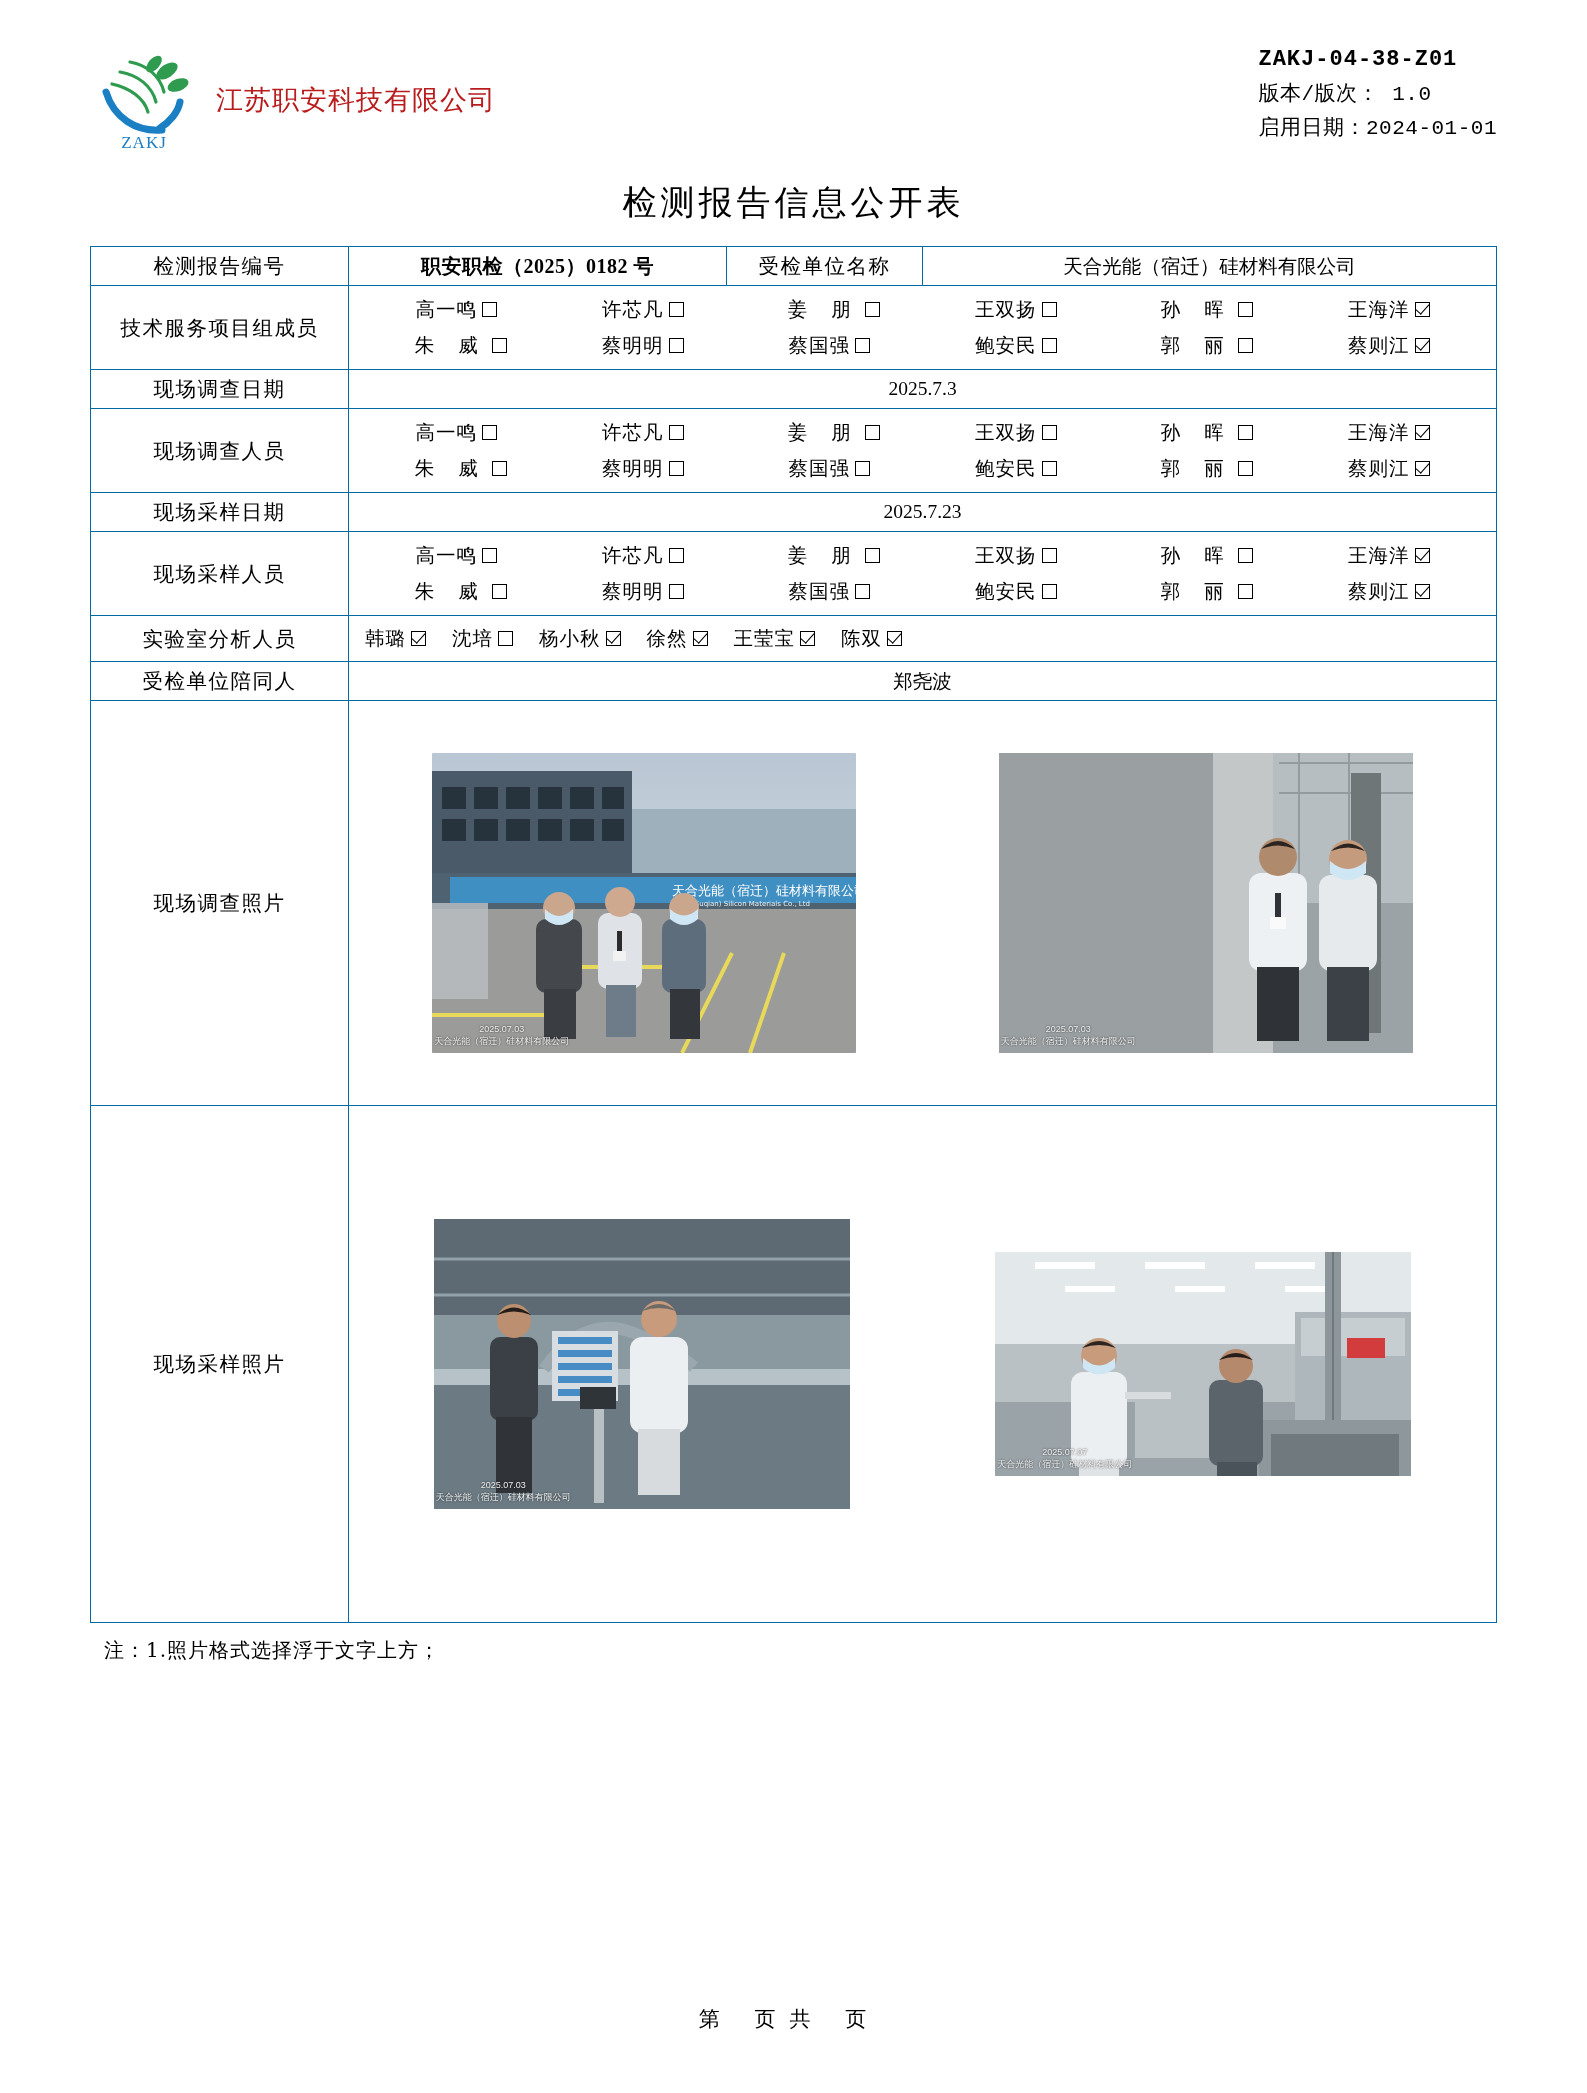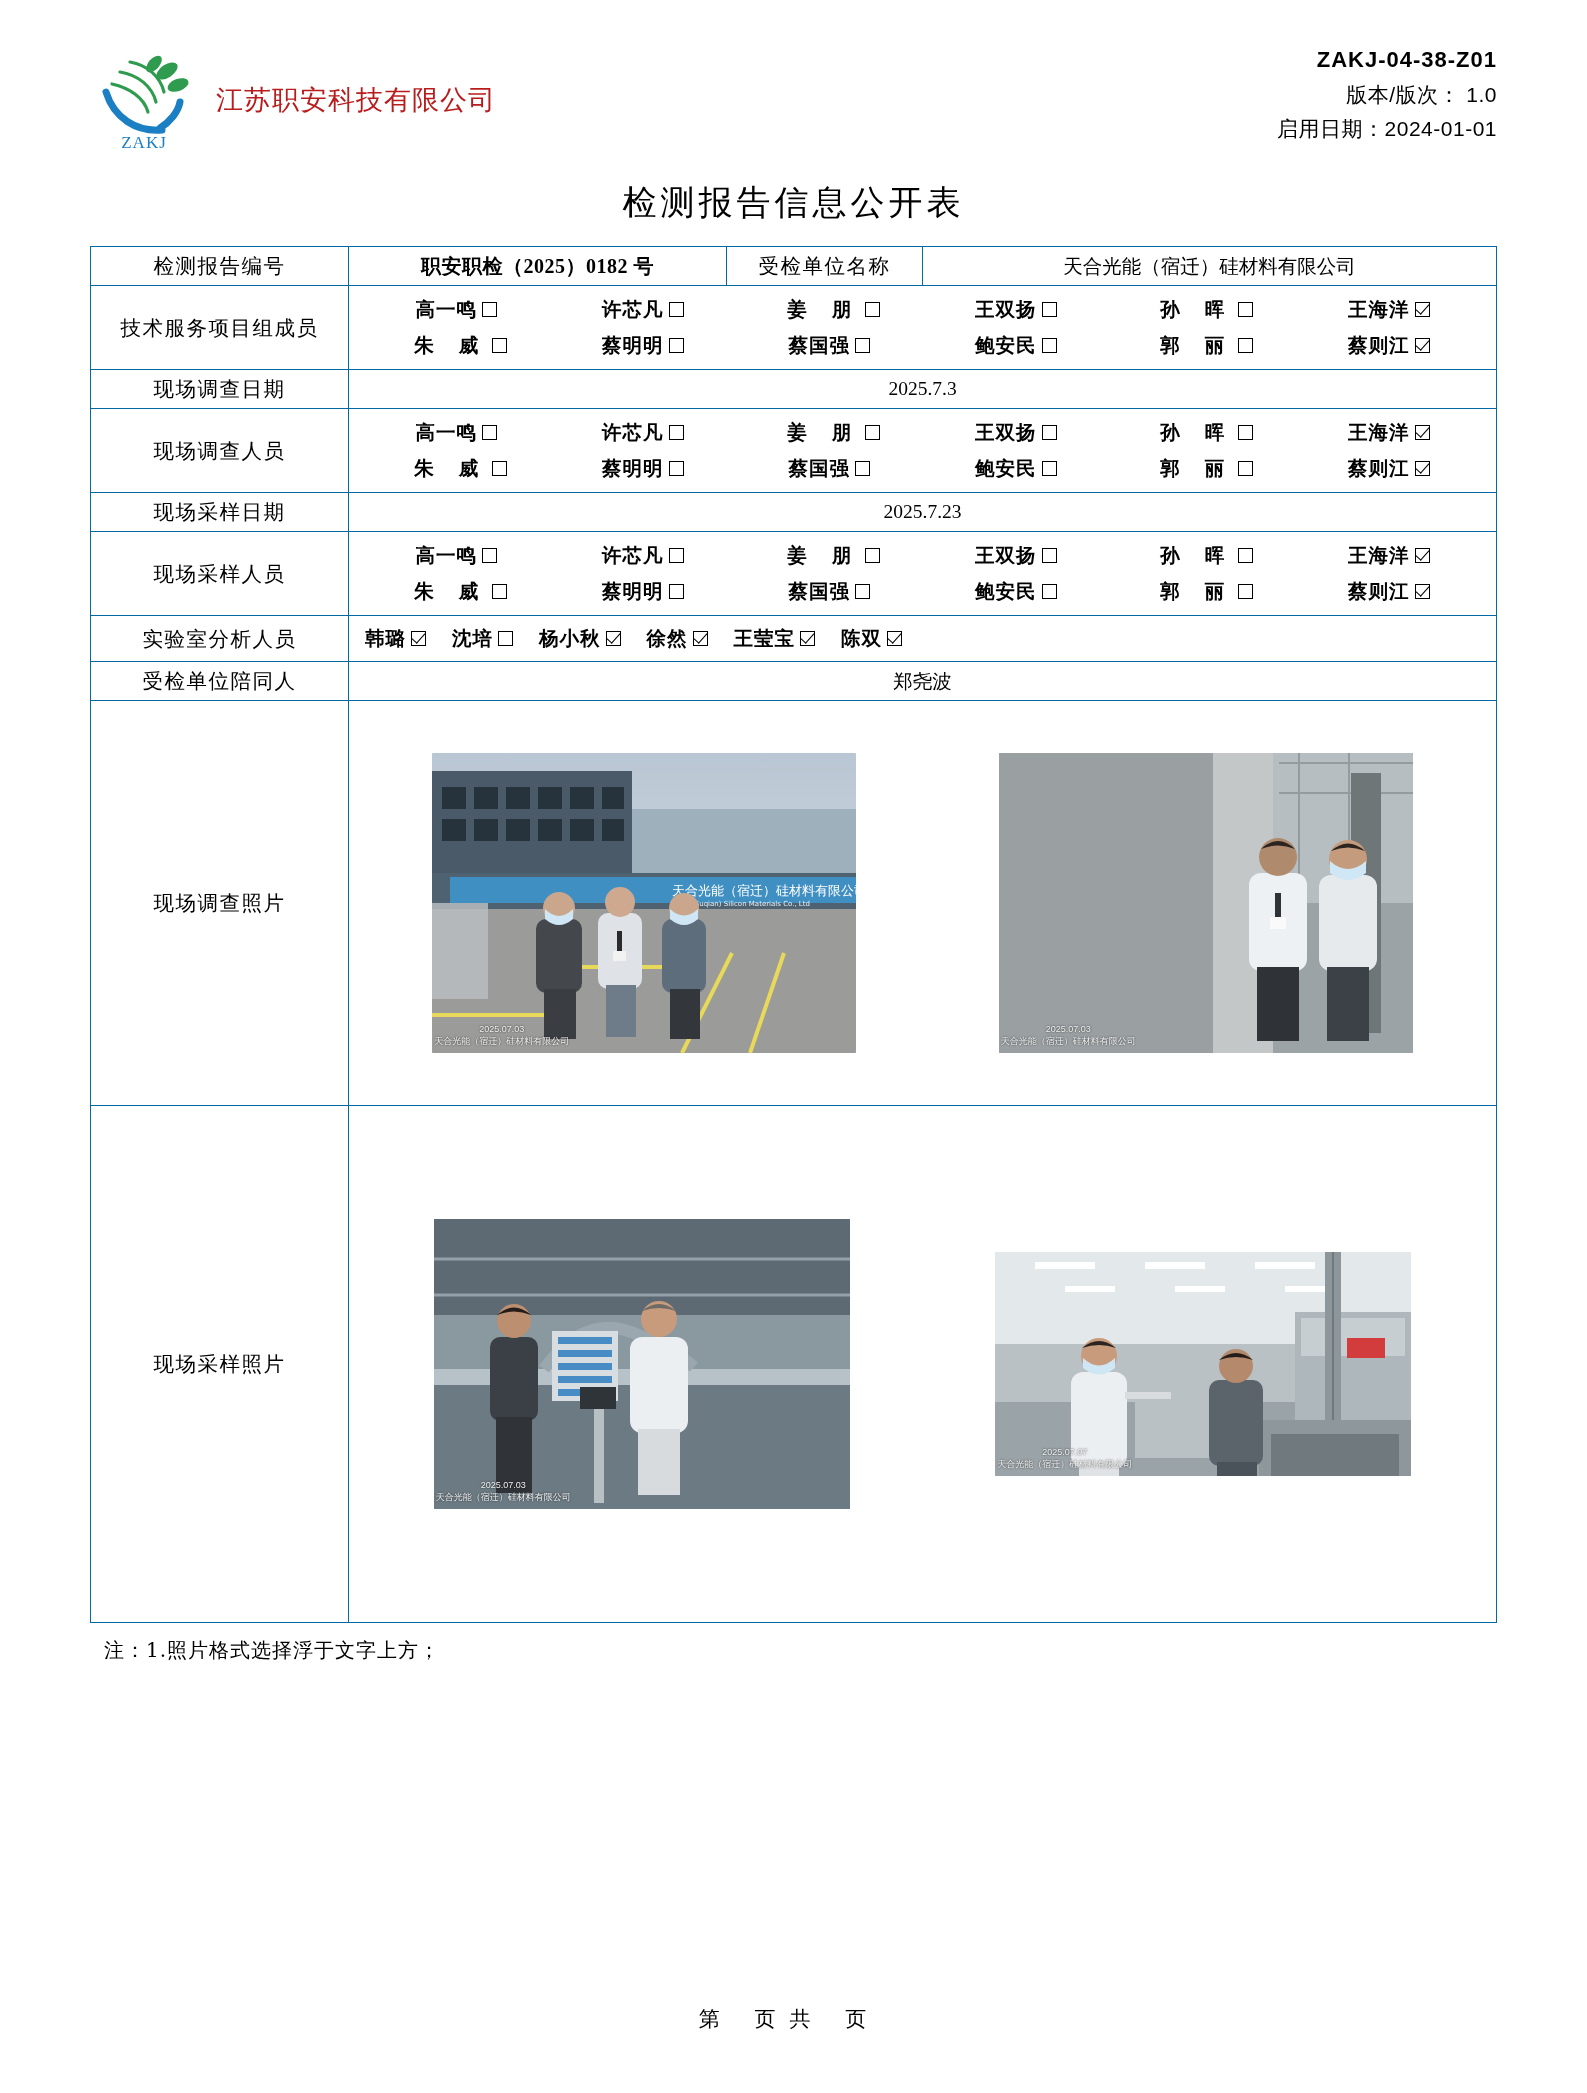--- a/index.html
+++ b/index.html
@@ -41,24 +41,24 @@
     position: relative;
   }
   .logo svg { display:block; }
   .company-name {
     font-size: 27px;
     letter-spacing: 1px;
     font-family: "DejaVu Serif", "Liberation Serif", serif;
     color: #b91c1c;
   }
   .header-right {
-    text-align: right;
+    text-align: left;
     font-size: 21px;
     line-height: 1.62;
-    font-family: Liberation Sans, sans-serif;
+    font-family: Liberation Mono, monospace;
     padding-top: 6px;
     letter-spacing: 0.5px;
   }
   .header-right .doc-code {
     font-weight: bold;
     font-size: 22px;
     letter-spacing: 1px;
   }
 
   
@@ -111,21 +111,20 @@
   .nm {
     display: flex;
     align-items: center;
     justify-content: center;
     font-size: 19.5px;
     white-space: nowrap;
   }
   .nm .t {
     letter-spacing: 1px;
     font-family: "DejaVu Serif", "Liberation Serif", serif;
-    font-weight: bold;
   }
   .nm .t.sp { letter-spacing: 9px; padding-left: 9px; }
   .box {
     display: inline-block;
     width: 15px;
     height: 15px;
     border: 1.3px solid #000;
     margin-left: 5px;
     position: relative;
     box-sizing: border-box;

